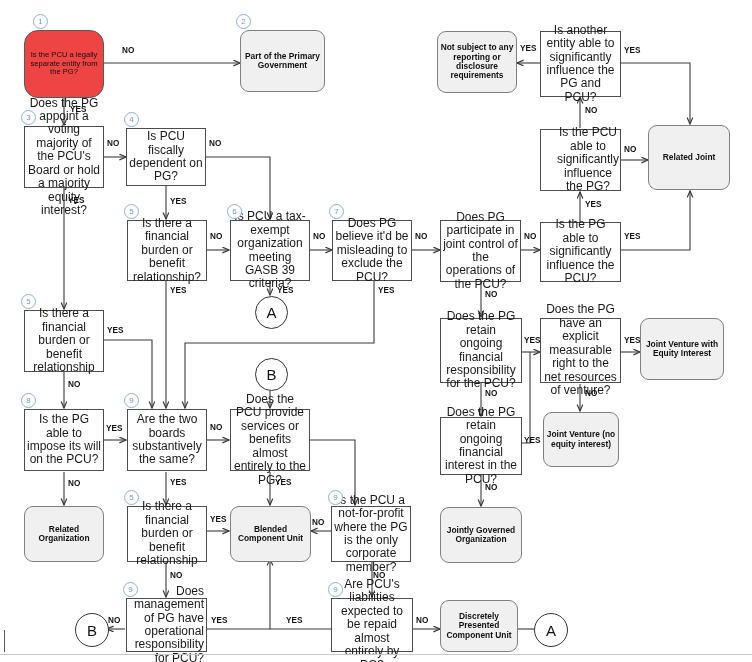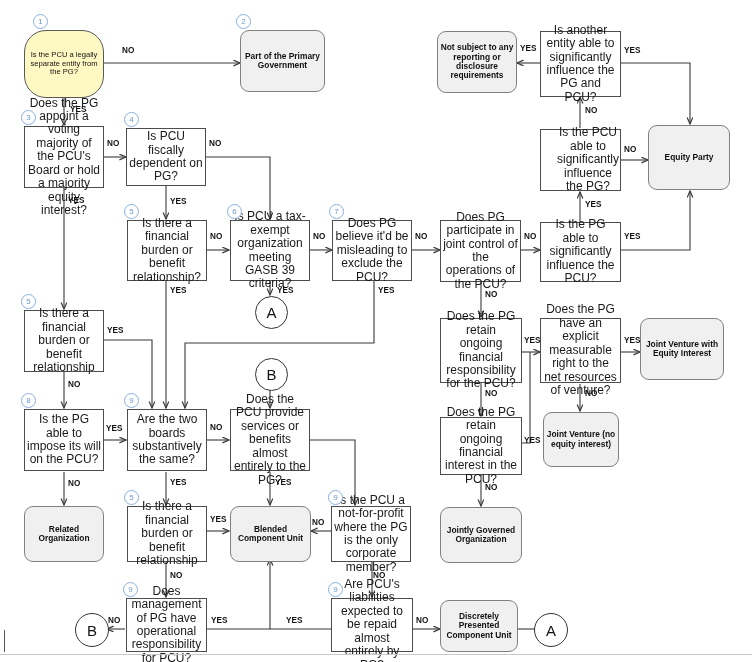--- a/index.html
+++ b/index.html
@@ -5,21 +5,21 @@
   html,body{margin:0;padding:0;background:#ffffff;}
   body{font-family:"Liberation Sans", sans-serif;}
   #canvas{position:relative;width:752px;height:662px;background:#fff;overflow:hidden;}
 
   
   .node{position:absolute;box-sizing:border-box;display:flex;align-items:center;justify-content:center;text-align:center;}
   .node .txt{display:block;line-height:1.12;padding:0 2px;}
 
   .decision{border:1px solid #4d4d4d;background:#ffffff;color:#1a1a1a;font-size:12px;}
   .terminal{border:1.6px solid #808080;background:#f0f0f0;color:#111;font-weight:bold;font-size:8.4px;border-radius:9px;}
-  .start{border:1.6px solid #595959;background:#fef9c3;color:#111;font-size:7.6px;border-radius:22px;justify-content:center;}
+  .start{border:1.6px solid #595959;background:#ef4444;color:#111;font-size:7.6px;border-radius:14px;justify-content:center;}
 
   .conn{position:absolute;border:1.4px solid #333;border-radius:50%;background:#fff;
         display:flex;align-items:center;justify-content:center;font-size:15px;color:#111;font-family:"Liberation Sans",sans-serif;}
 
   
   .badge{position:absolute;width:13px;height:13px;border:1.2px solid #8ab0dd;border-radius:50%;
          color:#6c98cc;font-size:8px;display:flex;align-items:center;justify-content:center;background:#fff;}
 
   
   .elabel{position:absolute;font-size:8.2px;color:#111;font-weight:bold;white-space:nowrap;}
@@ -197,21 +197,21 @@
 
   <div class="node terminal" style="left:230px;top:506px;width:81px;height:56px;">
     <span class="txt">Blended Component Unit</span>
   </div>
 
   <div class="node decision" style="left:331px;top:506px;width:80px;height:56px;">
     <span class="txt">Is the PCU a not-for-profit where the PG is the only corporate member?</span>
   </div>
   <div class="badge" style="left:328px;top:490px;">9</div>
 
-  <div class="node decision" style="left:126px;top:598px;width:81px;height:54px;">
+  <div class="node decision" style="left:126px;top:598px;width:81px;height:54px;text-align:right;">
     <span class="txt">Does management of PG have operational responsibility for PCU?</span>
   </div>
   <div class="badge" style="left:123px;top:582px;">9</div>
 
   <div class="node decision" style="left:331px;top:598px;width:82px;height:54px;justify-content:center;">
     <span class="txt">Are PCU's liabilities expected to be repaid almost entirely by PG?</span>
   </div>
   <div class="badge" style="left:328px;top:582px;">9</div>
 
   <div class="node terminal" style="left:440px;top:600px;width:78px;height:52px;">
@@ -224,21 +224,21 @@
 
   <div class="node decision" style="left:540px;top:31px;width:81px;height:66px;">
     <span class="txt">Is another entity able to  significantly influence the PG and PCU?</span>
   </div>
 
   <div class="node decision" style="left:540px;top:129px;width:81px;height:62px;padding-left:15px;">
     <span class="txt">Is the PCU able to significantly influence the PG?</span>
   </div>
 
   <div class="node terminal" style="left:648px;top:125px;width:82px;height:65px;">
-    <span class="txt">Equity Party</span>
+    <span class="txt">Related Joint</span>
   </div>
 
   <div class="node decision" style="left:440px;top:220px;width:81px;height:62px;">
     <span class="txt">Does PG participate in joint control of the operations of the PCU?</span>
   </div>
 
   <div class="node decision" style="left:540px;top:222px;width:81px;height:60px;">
     <span class="txt">Is the PG able to significantly influence the PCU?</span>
   </div>
 

